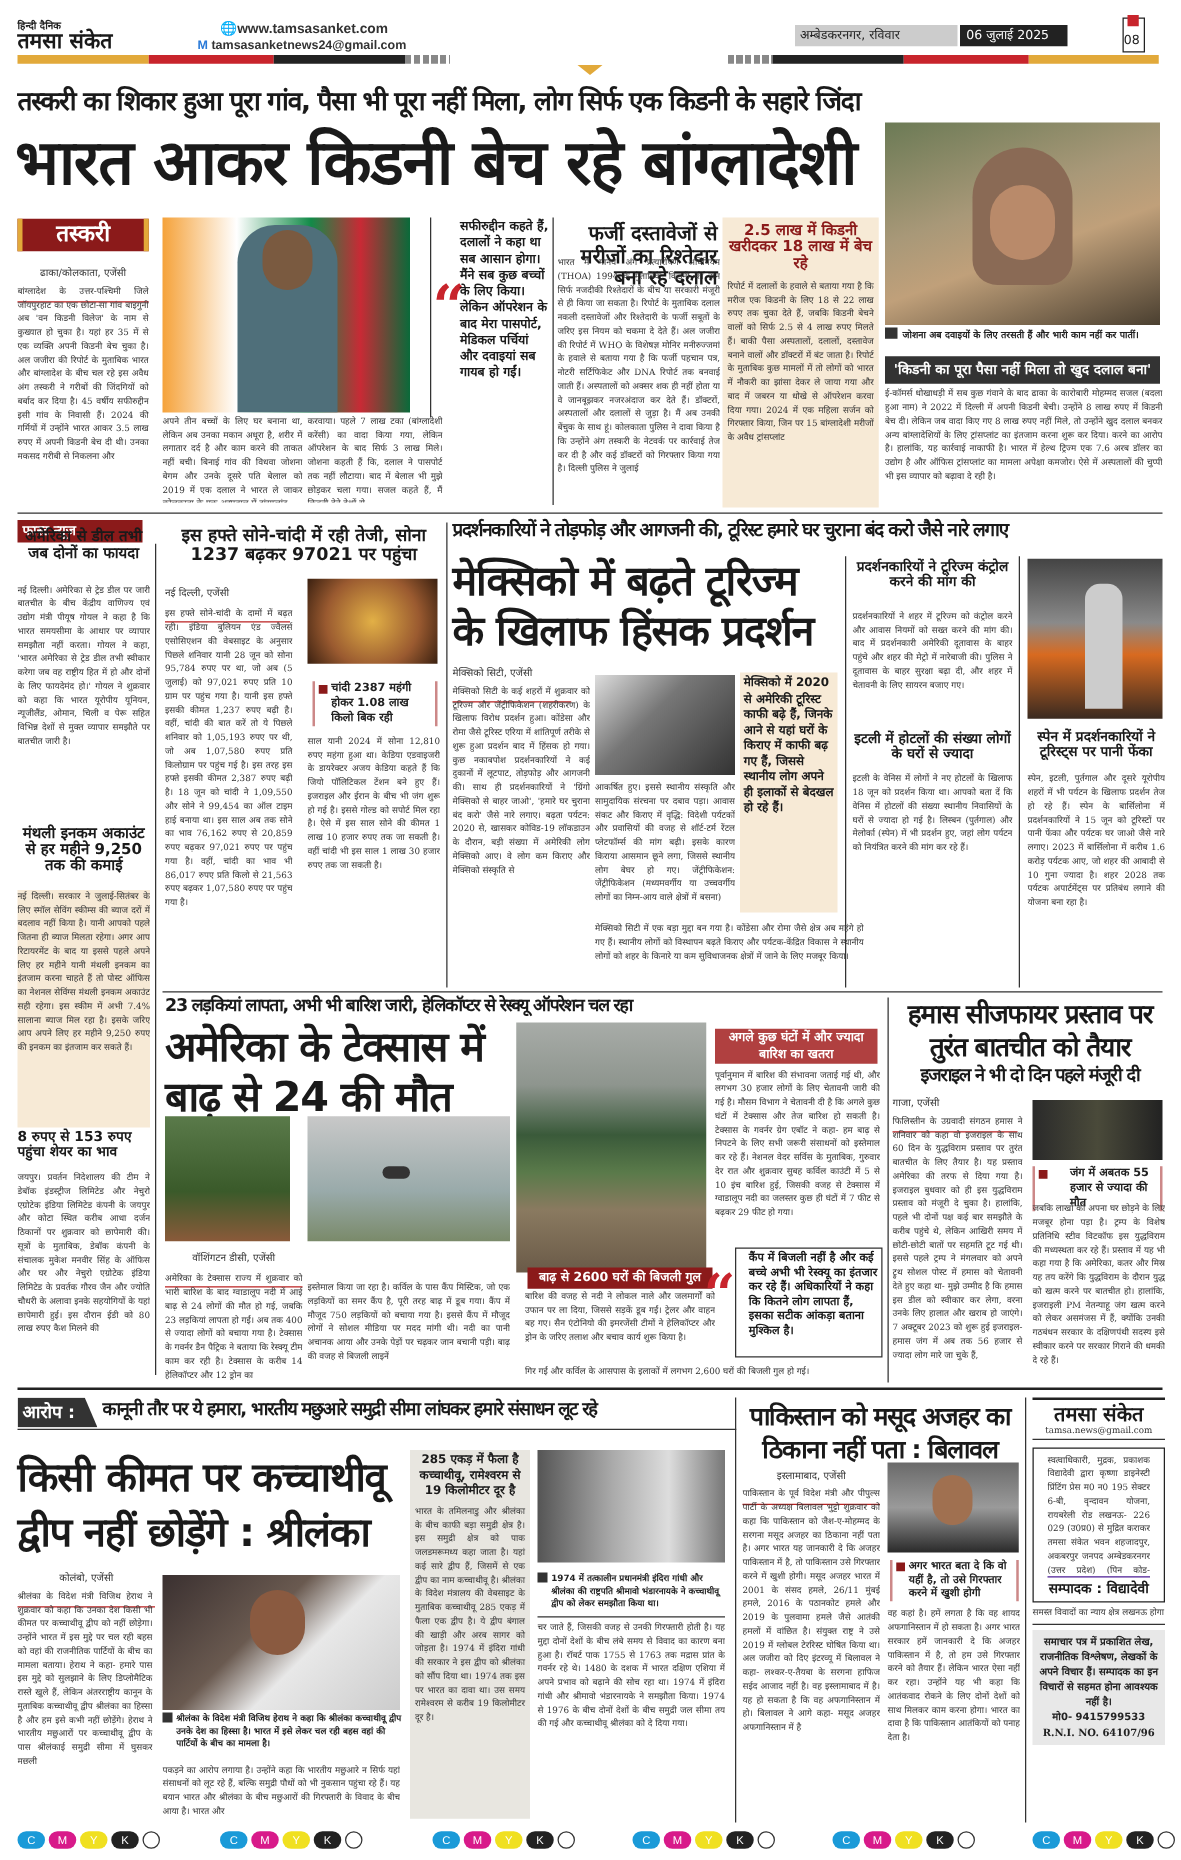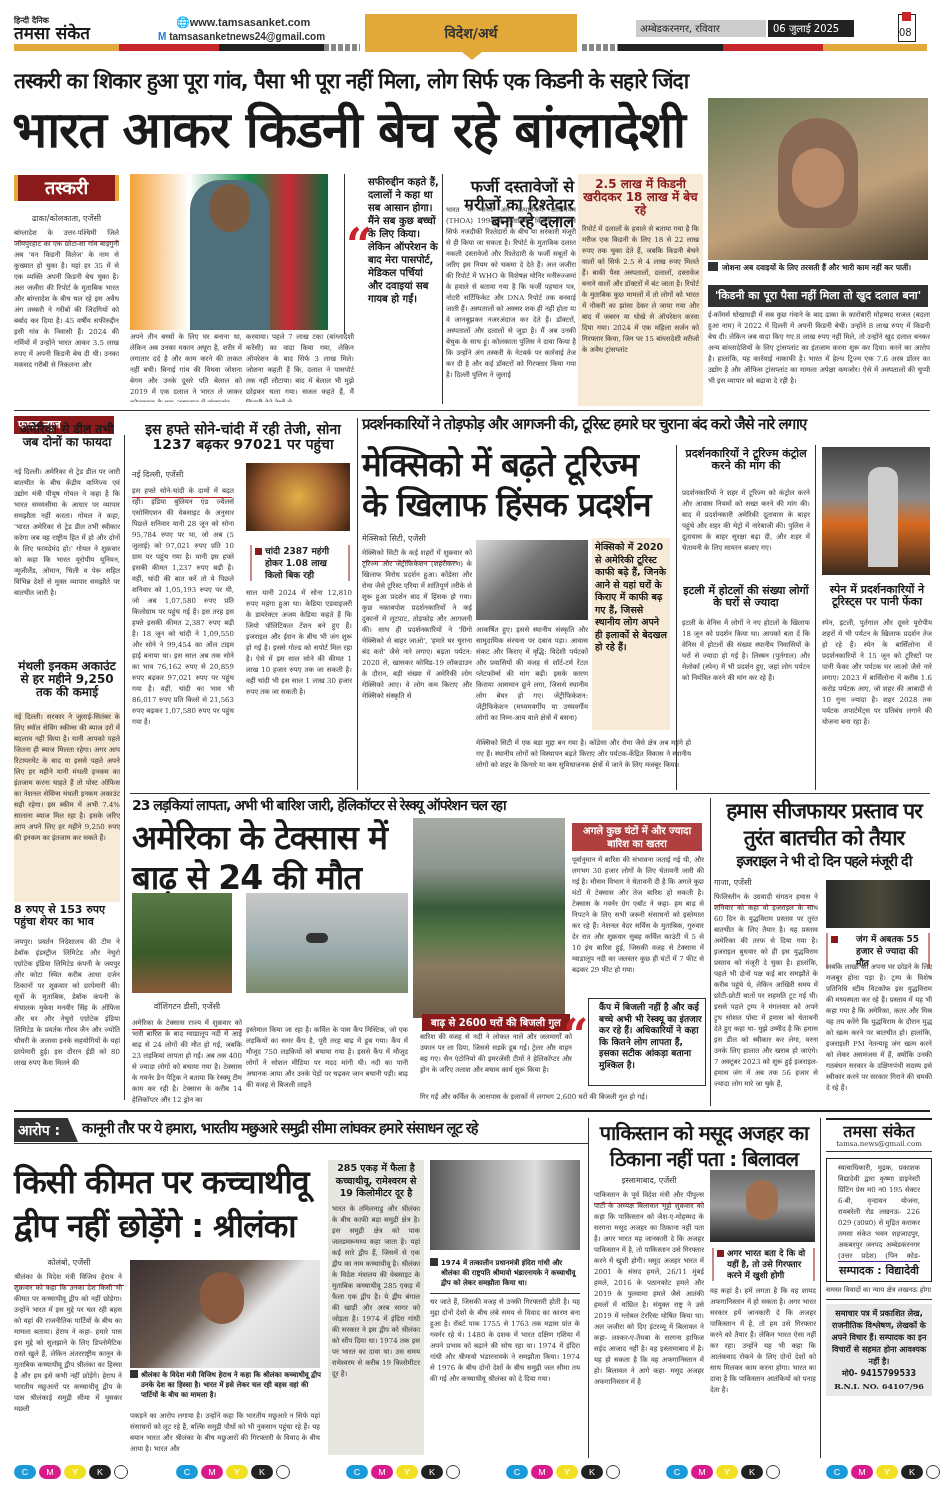--- a/index.html
+++ b/index.html
@@ -21,23 +21,20 @@
 
 <div class="abs" style="left:0;top:0;width:945px;height:60px">
   <div class="abs" style="left:14px;top:14px;font-size:8px;font-weight:bold">हिन्दी दैनिक</div>
   <div class="abs hd" style="left:14px;top:24px;font-size:17px;letter-spacing:0">तमसा संकेत</div>
   <div class="abs" style="left:176px;top:16px;font-size:11px;font-family:'Liberation Sans',sans-serif;font-weight:bold;color:#333">
     <span>🌐</span><span>www.tamsasanket.com</span>
   </div>
   <div class="abs" style="left:158px;top:31px;font-size:10px;font-family:'Liberation Sans',sans-serif;font-weight:bold;color:#333">
     <span style="color:#2a7ad8">M</span> <span>tamsasanketnews24@gmail.com</span>
   </div>
-  <div class="abs" style="left:365px;top:14px;width:212px;height:38px;background:#e2a93a;text-align:center;line-height:38px;font-size:14px;font-weight:bold;color:#333">
-    <span>विदेश/अर्थ</span>
-  </div>
   <div class="abs" style="left:462px;top:52px;width:0;height:0;border-left:10px solid transparent;border-right:10px solid transparent;border-top:8px solid #e2a93a"></div>
   <div class="abs" style="left:636px;top:20px;width:130px;height:17px;background:#ccc;font-size:10px;line-height:17px;padding-left:4px">अम्बेडकरनगर, रविवार</div>
   <div class="abs" style="left:768px;top:20px;width:86px;height:17px;background:#222;color:#fff;font-size:10px;line-height:17px;padding-left:5px">06 जुलाई 2025</div>
   <div class="abs" style="left:898px;top:14px;width:18px;height:28px;border:1.5px solid #222;text-align:left;font-size:10px;padding-top:12px">
     <span style="position:absolute;left:3px;top:-3px;width:9px;height:9px;background:#c8242c"></span>
     <span>08</span>
   </div>
   <div class="abs" style="left:14px;top:44px;width:346px;height:7px;display:flex">
     <div style="width:105px;background:#e2a93a"></div>
       <div style="width:100px;background:#c8242c"></div>

